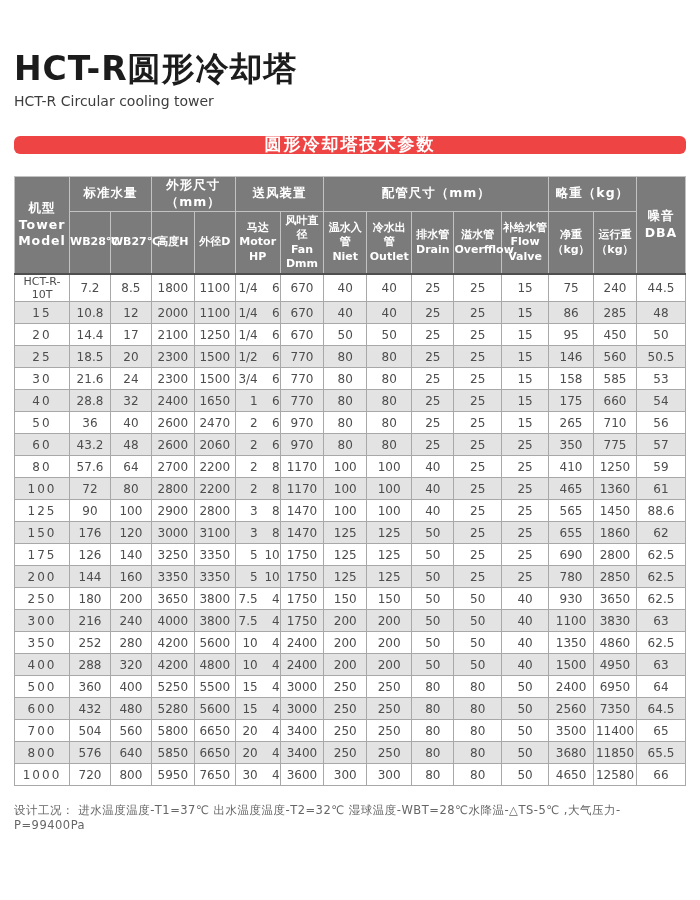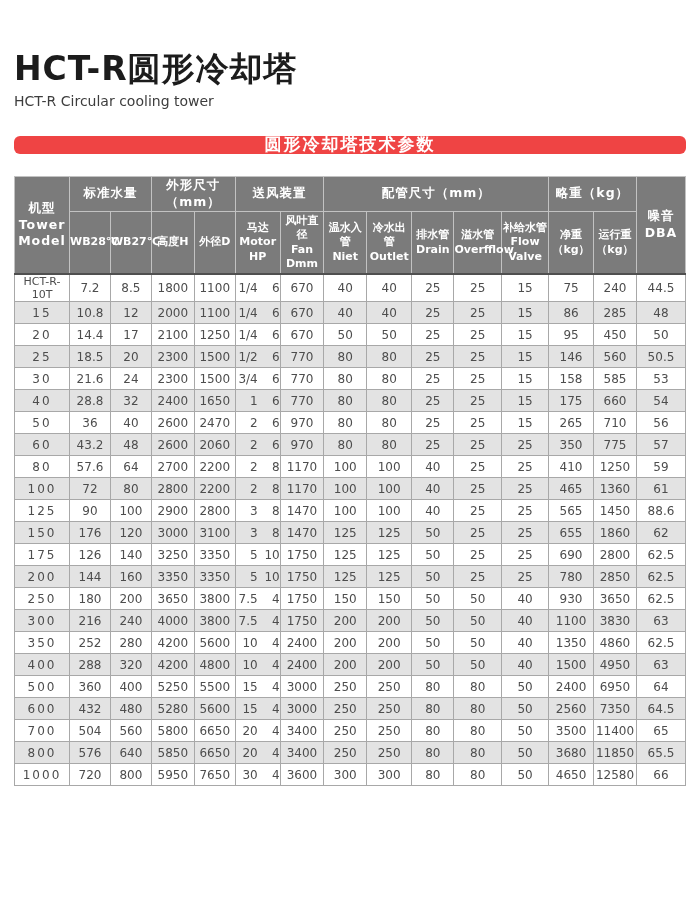--- a/index.html
+++ b/index.html
@@ -660,14 +660,15 @@
           <td>80</td>
           <td>80</td>
           <td>50</td>
           <td>4650</td>
           <td>12580</td>
           <td>66</td>
         </tr>
       </tbody>
   </table>
 
+  <div class="footnote">设计工况： 进水温度温度-T1=37℃  出水温度温度-T2=32℃  湿球温度-WBT=28℃水降温-△TS-5℃ ,大气压力-P=99400Pa</div>
 
 </div>
 
 </body></html>

